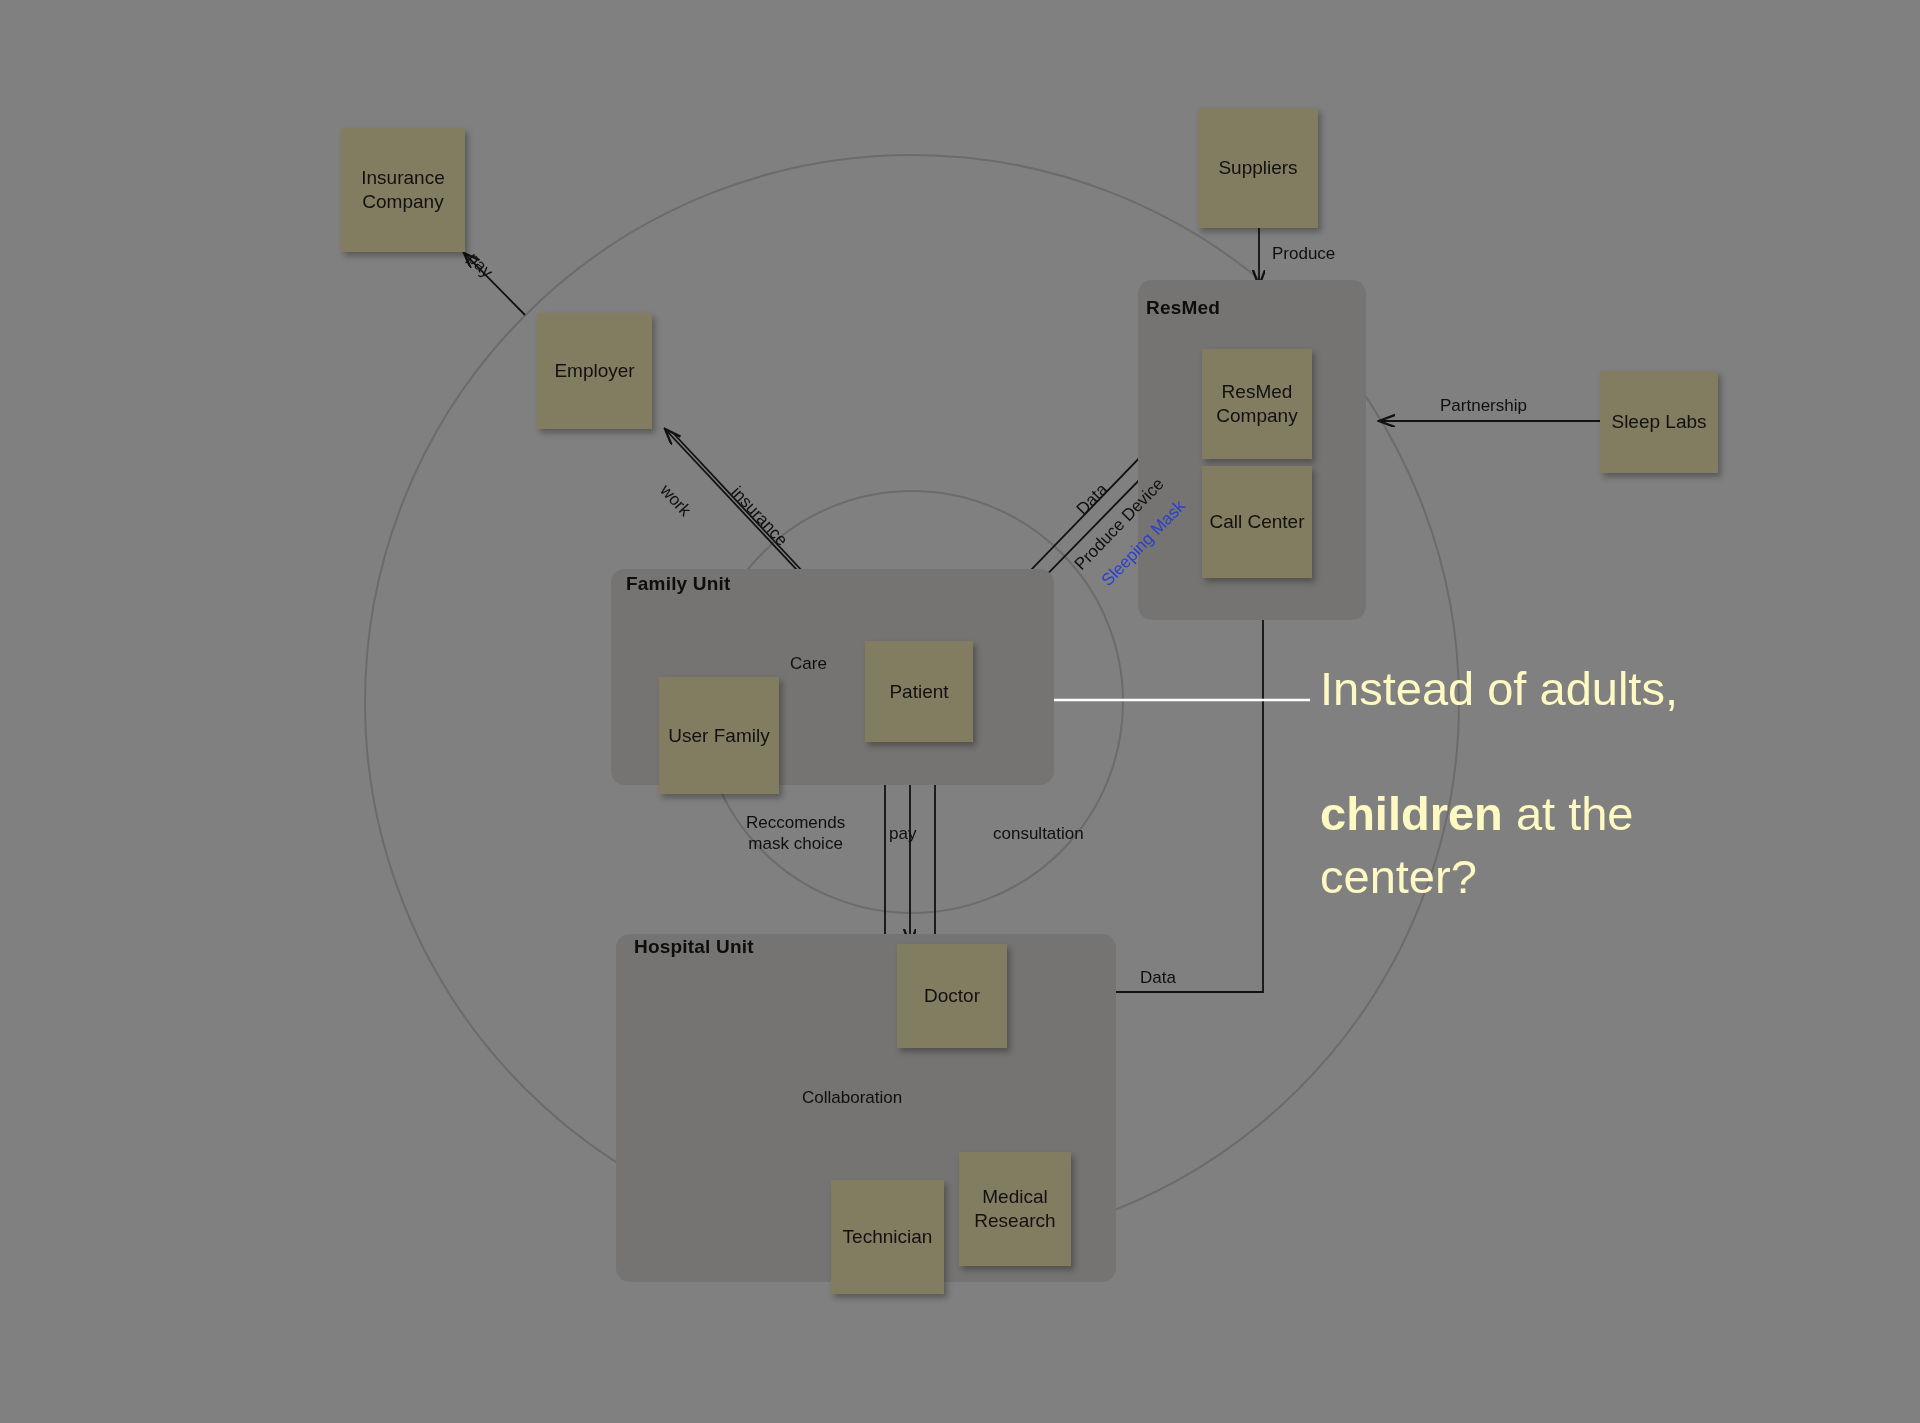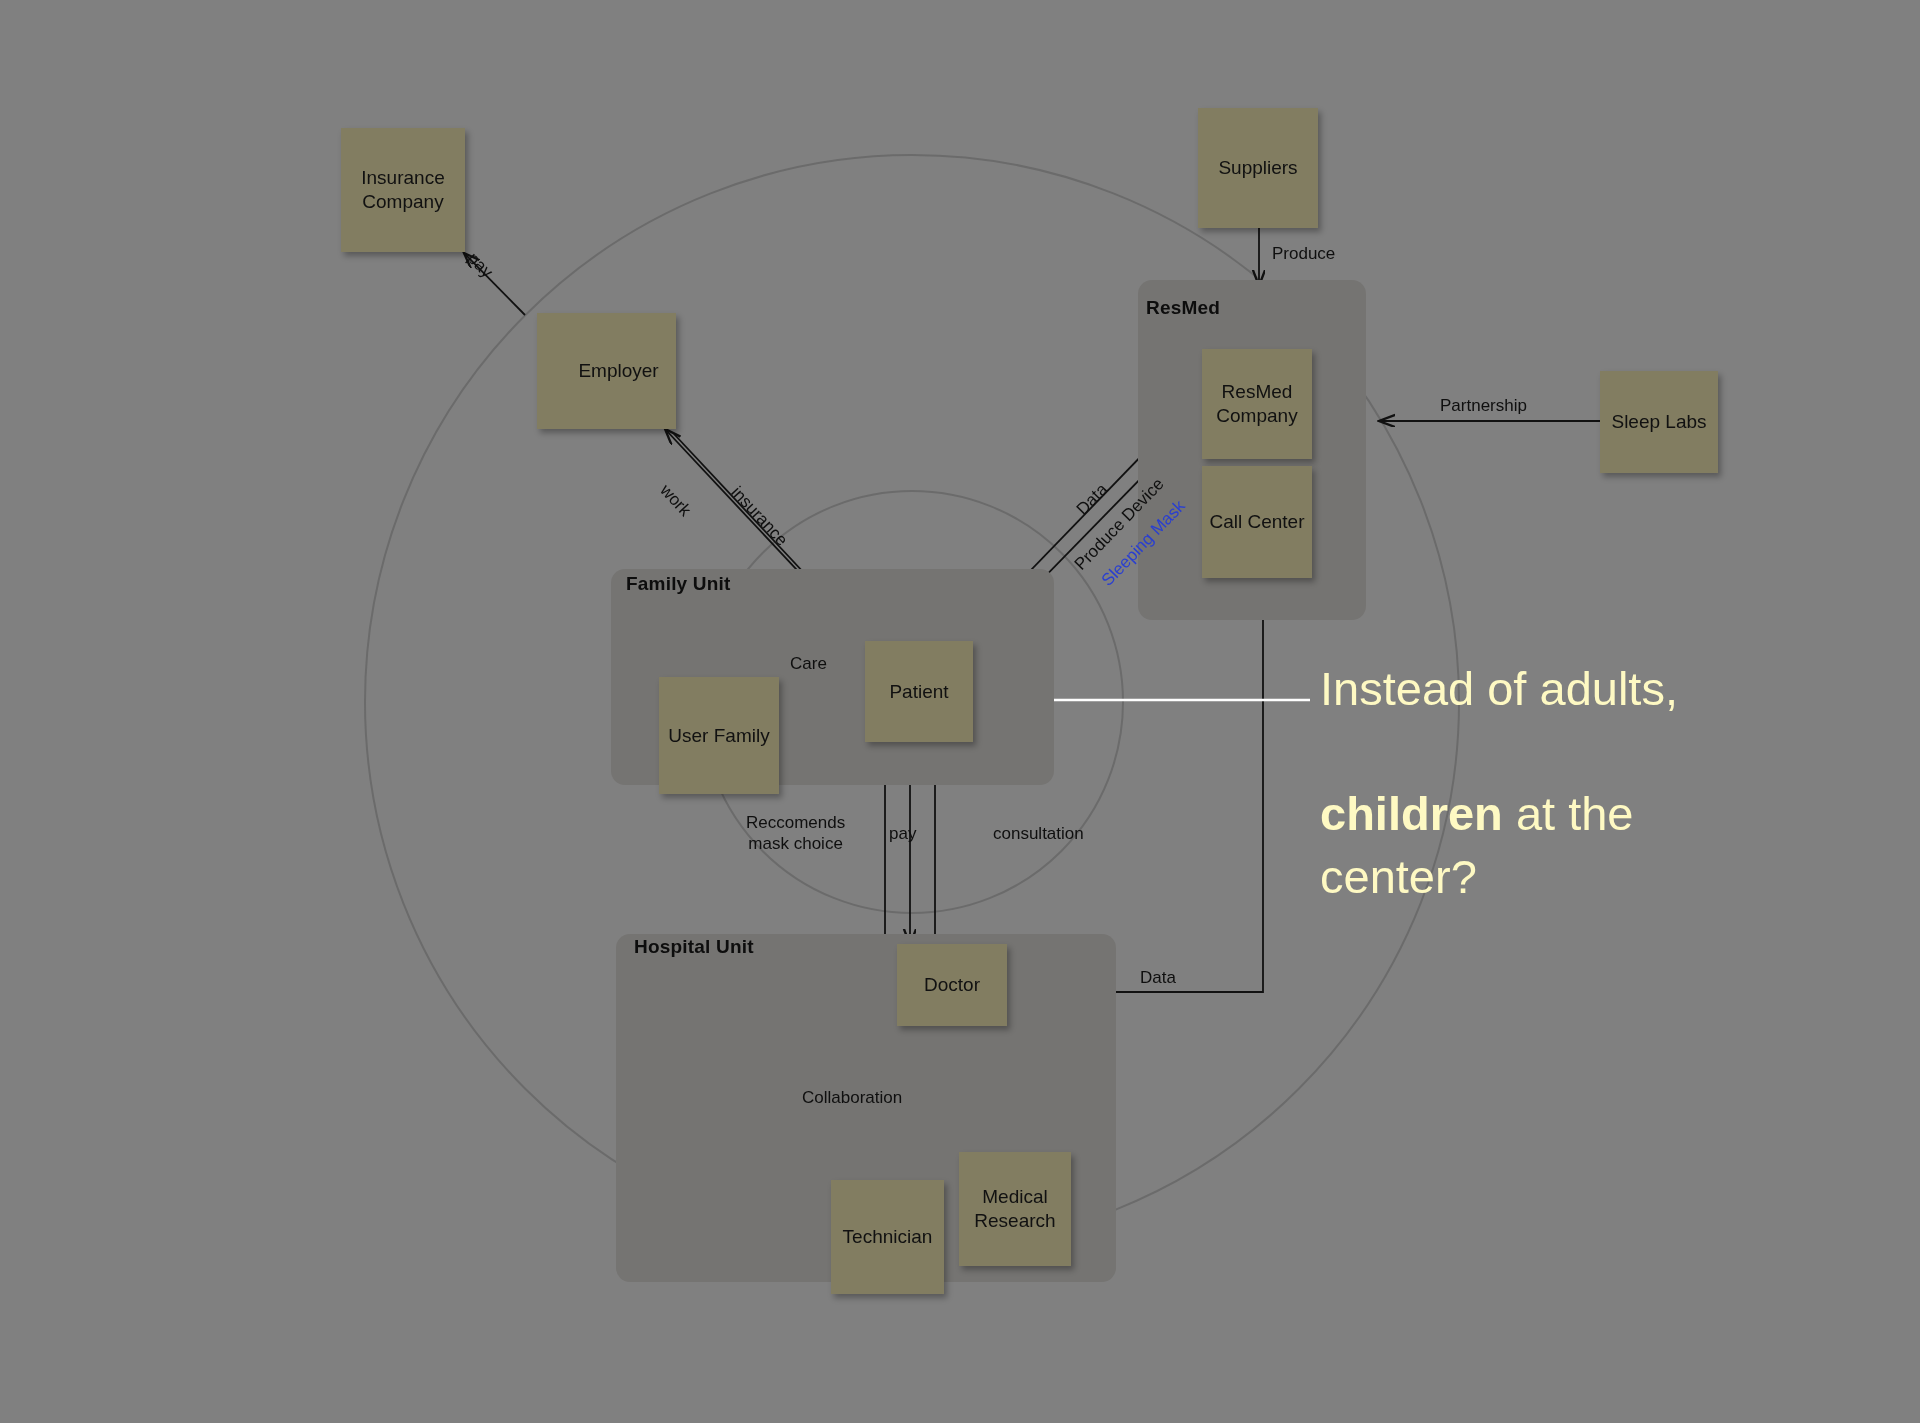--- a/index.html
+++ b/index.html
@@ -113,21 +113,21 @@
   <div class="grp-label" style="left:626px;top:573px;">Family Unit</div>
 
   <div class="grp" style="left:616px;top:934px;width:500px;height:348px;"></div>
   <div class="grp-label" style="left:634px;top:936px;">Hospital Unit</div>
 
   <div class="node" style="left:341px;top:128px;width:124px;height:124px;">
     <span style="white-space:pre-line">Insurance
 Company</span>
   </div>
 
-  <div class="node" style="left:537px;top:313px;width:115px;height:116px;padding-left:24px;">
+  <div class="node" style="left:537px;top:313px;width:115px;height:116px;">
     <span style="white-space:pre-line">Employer</span>
   </div>
 
   <div class="node" style="left:1198px;top:108px;width:120px;height:120px;">
     <span style="white-space:pre-line">Suppliers</span>
   </div>
 
   <div class="node" style="left:1202px;top:349px;width:110px;height:110px;">
     <span style="white-space:pre-line">ResMed
 Company</span>
@@ -142,21 +142,21 @@
   </div>
 
   <div class="node" style="left:659px;top:641px;width:120px;height:117px;margin-top:36px;">
     <span style="white-space:pre-line">User Family</span>
   </div>
 
   <div class="node" style="left:865px;top:641px;width:108px;height:101px;">
     <span style="white-space:pre-line">Patient</span>
   </div>
 
-  <div class="node" style="left:897px;top:944px;width:110px;height:82px;">
+  <div class="node" style="left:897px;top:944px;width:110px;height:104px;">
     <span style="white-space:pre-line">Doctor</span>
   </div>
 
   <div class="node" style="left:831px;top:1152px;width:113px;height:114px;margin-top:28px;">
     <span style="white-space:pre-line">Technician</span>
   </div>
 
   <div class="node" style="left:959px;top:1152px;width:112px;height:114px;">
     <span style="white-space:pre-line">Medical
 Research</span>

